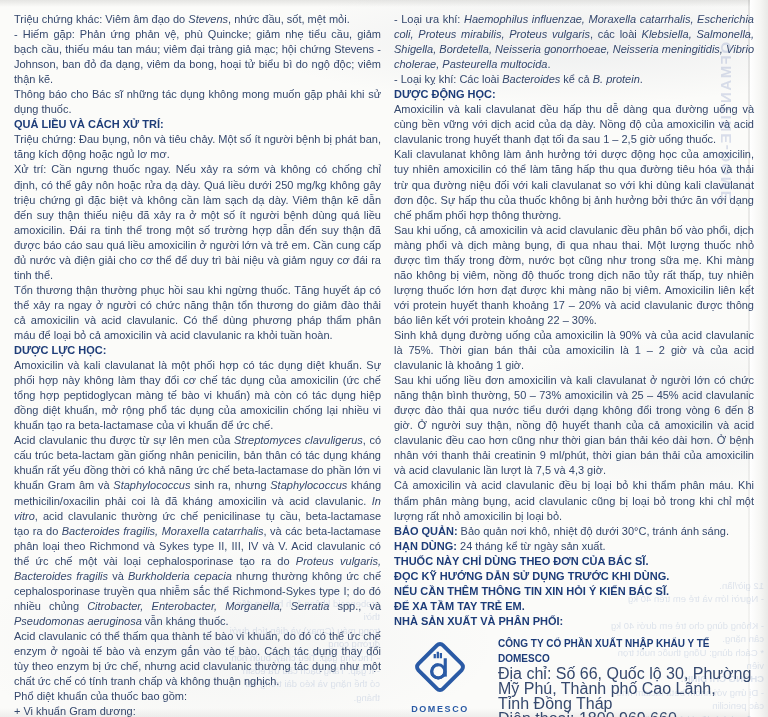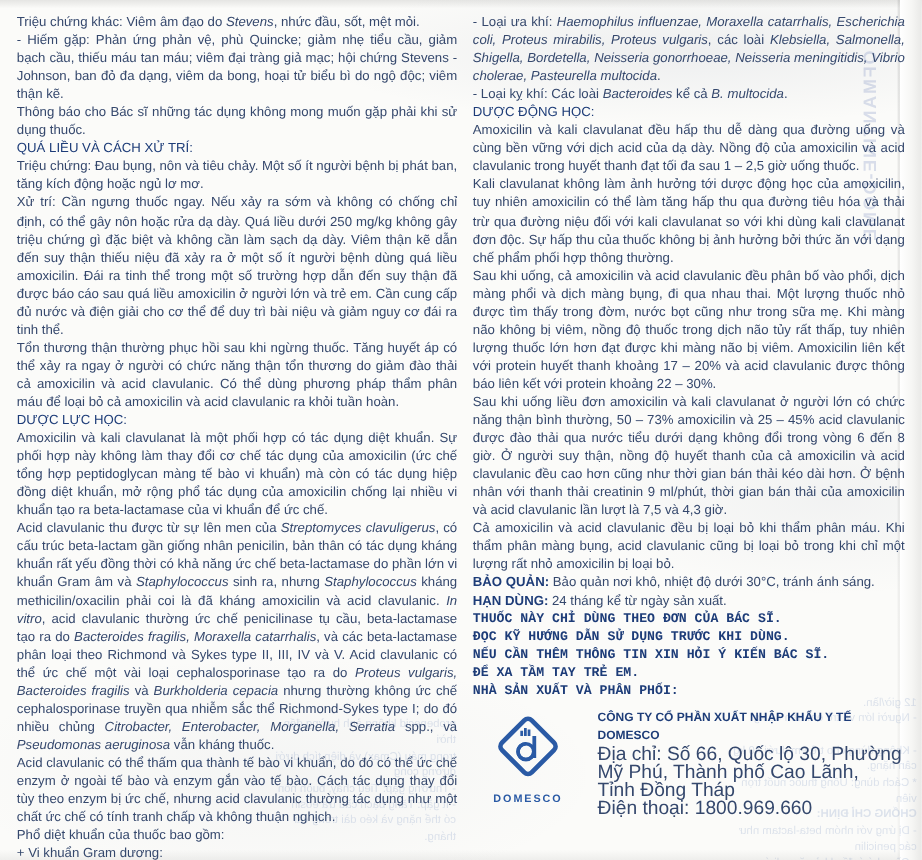--- a/index.html
+++ b/index.html
@@ -15,22 +15,22 @@
       #fbfbf9;
   }
   .edge-strip{position:absolute;top:0;right:0;width:18px;height:100%;
     background:linear-gradient(90deg,#ffffff 0,#f6f6f4 55%,#e9e9e7 100%);}
   .fold-line{position:absolute;top:0;right:18px;width:2px;height:100%;
     background:linear-gradient(180deg,rgba(110,110,110,0.16),rgba(110,110,110,0.05));}
   .col{position:absolute;top:12px;text-align:justify;font-size:11px;line-height:15.05px;}
   .col-left{left:14px;width:367px;}
   .col-right{left:394px;width:360px;}
   .col p{margin:0;}
-  .h{font-weight:400;color:#1d3c78;}
-  .b{font-weight:700;color:#1d3c78;font-family:Liberation Mono, monospace;}
+  .h{font-weight:700;color:#1d3c78;}
+  .b{font-weight:700;color:#1d3c78;}
   .col b{color:#1d3c78;}
   .col i{font-style:italic;}
   .mfr{display:flex;gap:12px;margin-top:7px;text-align:left;align-items:flex-start;}
   .mfr-logo-box{width:92px;min-width:92px;display:flex;flex-direction:column;align-items:center;padding-top:3px;}
   .mfr-caption{font-size:9px;font-weight:700;letter-spacing:1.6px;color:#2a5aa5;margin-top:3px;}
   .mfr-name{font-weight:700;color:#1d3c78;font-size:10px;margin:0 0 2px 0;}
   .mfr-line{font-size:16px;margin:0;}
   .st{position:absolute;color:rgba(50,85,160,0.15);filter:blur(0.6px);pointer-events:none;}
   .st-vert{right:34px;top:42px;font-weight:700;font-size:15px;letter-spacing:1.5px;
     writing-mode:vertical-rl;transform:scale(-1,1);color:rgba(45,80,160,0.17);}
@@ -77,25 +77,26 @@
     <p>Amoxicilin và kali clavulanat là một phối hợp có tác dụng diệt khuẩn. Sự phối hợp này không làm thay đổi cơ chế tác dụng của amoxicilin (ức chế tổng hợp peptidoglycan màng tế bào vi khuẩn) mà còn có tác dụng hiệp đồng diệt khuẩn, mở rộng phổ tác dụng của amoxicilin chống lại nhiều vi khuẩn tạo ra beta-lactamase của vi khuẩn để ức chế.</p>
     <p>Acid clavulanic thu được từ sự lên men của <i>Streptomyces clavuligerus</i>, có cấu trúc beta-lactam gần giống nhân penicilin, bản thân có tác dụng kháng khuẩn rất yếu đồng thời có khả năng ức chế beta-lactamase do phần lớn vi khuẩn Gram âm và <i>Staphylococcus</i> sinh ra, nhưng <i>Staphylococcus</i> kháng methicilin/oxacilin phải coi là đã kháng amoxicilin và acid clavulanic. <i>In vitro</i>, acid clavulanic thường ức chế penicilinase tụ cầu, beta-lactamase tạo ra do <i>Bacteroides fragilis, Moraxella catarrhalis</i>, và các beta-lactamase phân loại theo Richmond và Sykes type II, III, IV và V. Acid clavulanic có thể ức chế một vài loại cephalosporinase tạo ra do <i>Proteus vulgaris, Bacteroides fragilis</i> và <i>Burkholderia cepacia</i> nhưng thường không ức chế cephalosporinase truyền qua nhiễm sắc thể Richmond-Sykes type I; do đó nhiều chủng <i>Citrobacter, Enterobacter, Morganella, Serratia</i> spp., và <i>Pseudomonas aeruginosa</i> vẫn kháng thuốc.</p>
     <p>Acid clavulanic có thể thấm qua thành tế bào vi khuẩn, do đó có thể ức chế enzym ở ngoài tế bào và enzym gắn vào tế bào. Cách tác dụng thay đổi tùy theo enzym bị ức chế, nhưng acid clavulanic thường tác dụng như một chất ức chế có tính tranh chấp và không thuận nghịch.</p>
     <p>Phổ diệt khuẩn của thuốc bao gồm:</p>
     <p>+ Vi khuẩn Gram dương:</p>
 
   </div>
 
   <div class="col col-right">
     <p>- Loại ưa khí: <i>Haemophilus influenzae, Moraxella catarrhalis, Escherichia coli, Proteus mirabilis, Proteus vulgaris</i>, các loài <i>Klebsiella, Salmonella, Shigella, Bordetella, Neisseria gonorrhoeae, Neisseria meningitidis, Vibrio cholerae, Pasteurella multocida</i>.</p>
-    <p>- Loại kỵ khí:  Các loài <i>Bacteroides</i> kể cả <i>B. multocida</i>.</p>
+    <p>- Loại kỵ khí:  Các loài <i>Bacteroides</i> kể cả <i>B. protein</i>.</p>
     <p class="h">DƯỢC ĐỘNG HỌC:</p>
     <p>Amoxicilin và kali clavulanat đều hấp thu dễ dàng qua đường uống và cùng bền vững với dịch acid của dạ dày. Nồng độ của amoxicilin và acid clavulanic trong huyết thanh đạt tối đa sau 1 – 2,5 giờ uống thuốc.</p>
     <p>Kali clavulanat không làm ảnh hưởng tới dược động học của amoxicilin, tuy nhiên amoxicilin có thể làm tăng hấp thu qua đường tiêu hóa và thải trừ qua đường niệu đối với kali clavulanat so với khi dùng kali clavulanat đơn độc. Sự hấp thu của thuốc không bị ảnh hưởng bởi thức ăn với dạng chế phẩm phối hợp thông thường.</p>
     <p>Sau khi uống, cả amoxicilin và acid clavulanic đều phân bố vào phổi, dịch màng phổi và dịch màng bụng, đi qua nhau thai. Một lượng thuốc nhỏ được tìm thấy trong đờm, nước bọt cũng như trong sữa mẹ. Khi màng não không bị viêm, nồng độ thuốc trong dịch não tủy rất thấp, tuy nhiên lượng thuốc lớn hơn đạt được khi màng não bị viêm. Amoxicilin liên kết với protein huyết thanh khoảng 17 – 20% và acid clavulanic được thông báo liên kết với protein khoảng 22 – 30%.</p>
+    <p>Sinh khả dụng đường uống của amoxicilin là 90% và của acid clavulanic là 75%. Thời gian bán thải của amoxicilin là 1 – 2 giờ và của acid clavulanic là khoảng 1 giờ.</p>
     <p>Sau khi uống liều đơn amoxicilin và kali clavulanat ở người lớn có chức năng thận bình thường, 50 – 73% amoxicilin và 25 – 45% acid clavulanic được đào thải qua nước tiểu dưới dạng không đổi trong vòng 6 đến 8 giờ. Ở người suy thận, nồng độ huyết thanh của cả amoxicilin và acid clavulanic đều cao hơn cũng như thời gian bán thải kéo dài hơn. Ở bệnh nhân với thanh thải creatinin 9 ml/phút, thời gian bán thải của amoxicilin và acid clavulanic lần lượt là 7,5 và 4,3 giờ.</p>
     <p>Cả amoxicilin và acid clavulanic đều bị loại bỏ khi thẩm phân máu. Khi thẩm phân màng bụng, acid clavulanic cũng bị loại bỏ trong khi chỉ một lượng rất nhỏ amoxicilin bị loại bỏ.</p>
     <p><b>BẢO QUẢN:</b> Bảo quản nơi khô, nhiệt độ dưới 30°C, tránh ánh sáng.</p>
     <p><b>HẠN DÙNG:</b> 24 tháng kể từ ngày sản xuất.</p>
     <p class="b">THUỐC NÀY CHỈ DÙNG THEO ĐƠN CỦA BÁC SĨ.</p>
     <p class="b">ĐỌC KỸ HƯỚNG DẪN SỬ DỤNG TRƯỚC KHI DÙNG.</p>
     <p class="b">NẾU CẦN THÊM THÔNG TIN XIN HỎI Ý KIẾN BÁC SĨ.</p>
     <p class="b">ĐỂ XA TẦM TAY TRẺ EM.</p>
     <p class="b">NHÀ SẢN XUẤT VÀ PHÂN PHỐI:</p>
 

